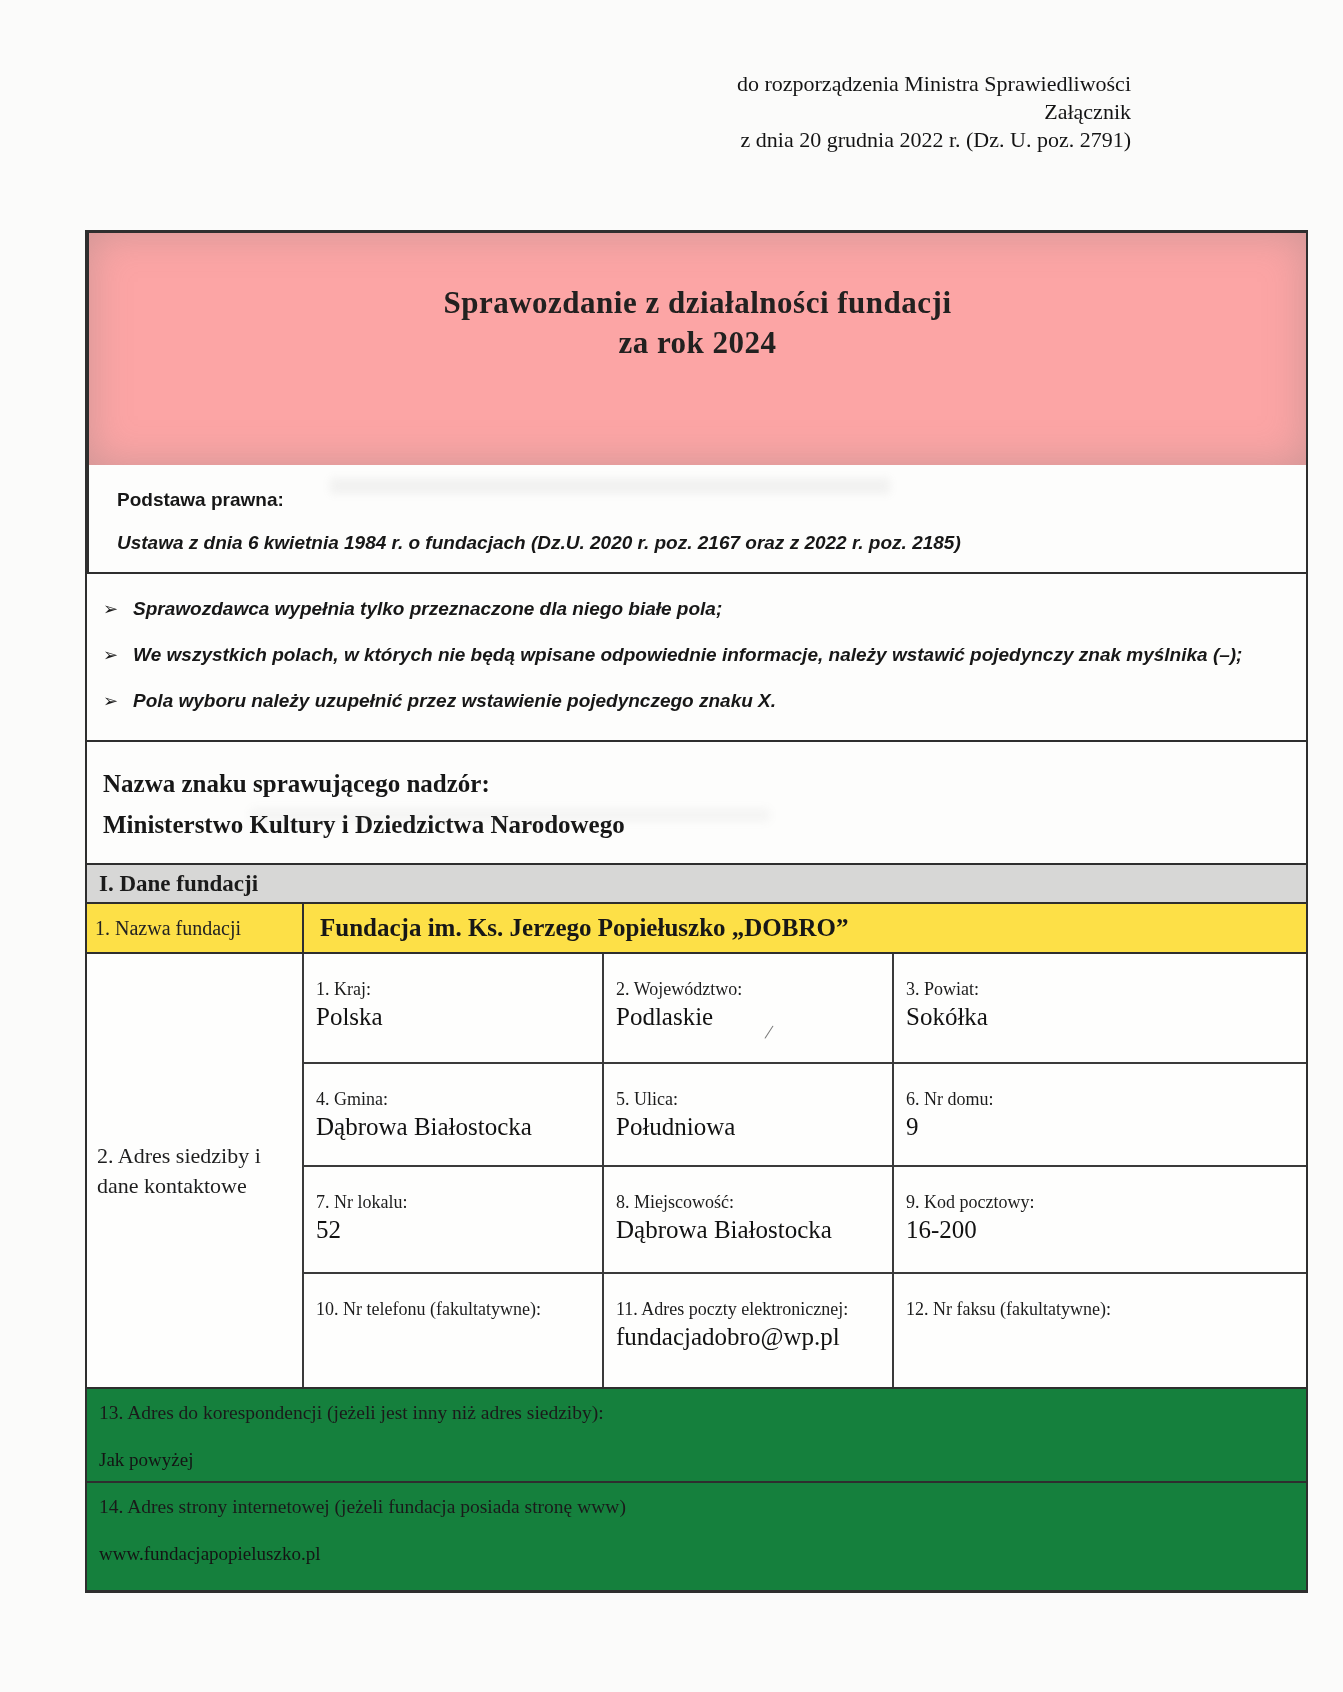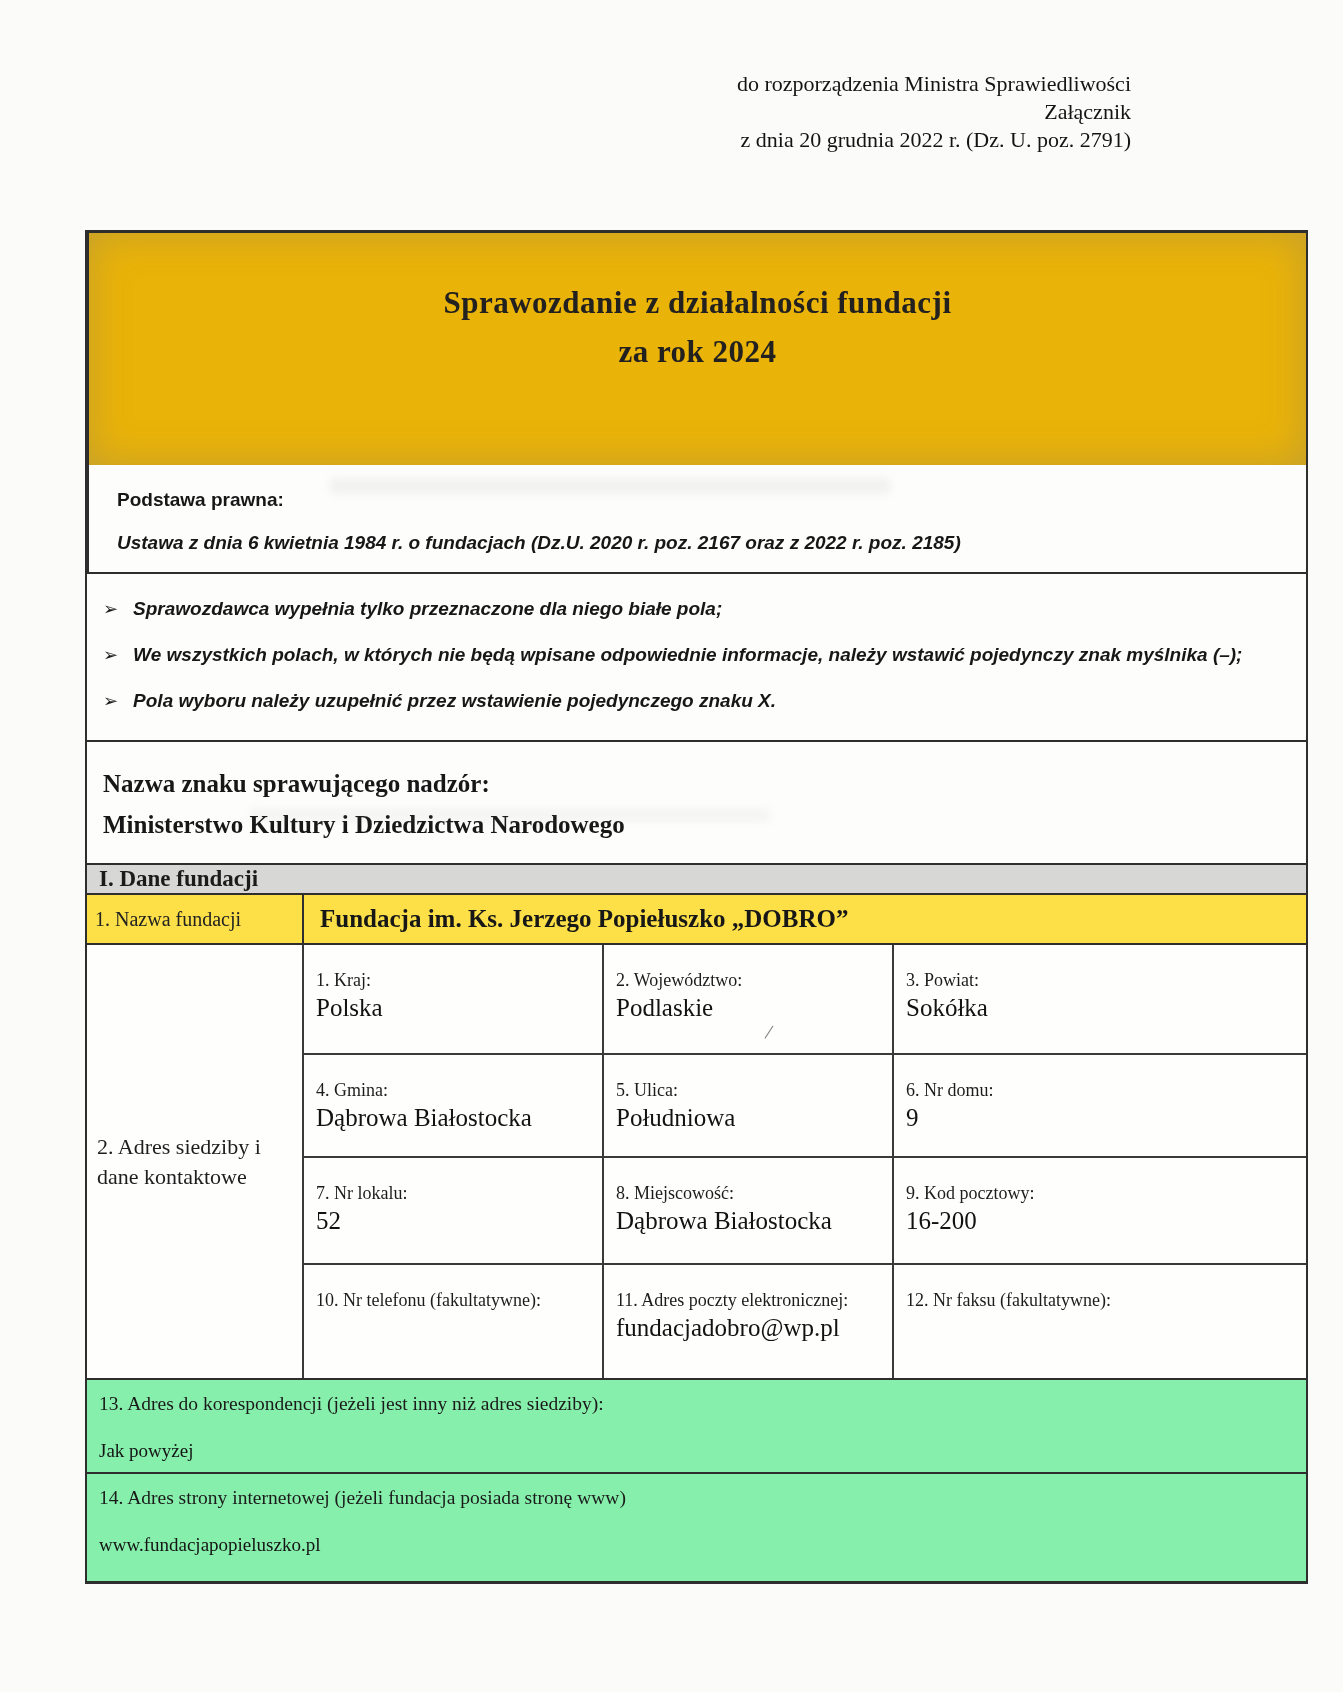--- a/index.html
+++ b/index.html
@@ -22,23 +22,23 @@
 
   
   .form { position:absolute; left:85px; top:230px; width:1223px; }
   .box {
     box-sizing:border-box; border:2px solid #2e2e2e;
     background:#fdfdfc; margin-top:-2px; position:relative;
   }
   .box-a { margin-top:0; border-top-width:3px; border-left-width:4px; }
 
   .title-band {
-    box-sizing:border-box; height:232px; background:#eab308;
+    box-sizing:border-box; height:232px; background:#fca5a5;
     display:flex; flex-direction:column; align-items:center;
-    padding-top:52px; gap:13px;
+    padding-top:52px; gap:4px;
     box-shadow:inset 0 0 40px rgba(120,120,120,.35);
   }
   .title-line { font-weight:bold; font-size:31px; letter-spacing:.5px; color:#222120; }
 
   .legal { padding:24px 28px 18px; font-family:"Liberation Sans", sans-serif; font-size:19px; }
   .legal-label { font-weight:bold; margin-bottom:21px; }
   .legal-text  { font-weight:bold; font-style:italic; }
 
   .box-b { padding:22px 16px 6px; }
   .bullet-row {
@@ -46,21 +46,21 @@
     font-family:"Liberation Sans", sans-serif;
     font-style:italic; font-weight:600; font-size:19px; line-height:26px;
   }
   .bullet-glyph { font-style:normal; font-weight:400; font-size:18px; line-height:26px; color:#1d1d1d; }
 
   .box-c { padding:28px 16px 24px; }
   .supervisory-label { font-weight:bold; font-size:25px; margin-bottom:13px; }
   .supervisory-value { font-weight:bold; font-size:25px; }
 
   .section-bar {
-    box-sizing:border-box; height:32px; margin-top:-2px;
+    box-sizing:border-box; height:41px; margin-top:-2px;
     border:2px solid #2e2e2e; background:#d7d7d6;
     display:flex; align-items:center; padding-left:12px;
     font-weight:bold; font-size:23px; color:#1b1b1b;
   }
 
   .name-row {
     display:grid; grid-template-columns:215px 1fr;
     border:2px solid #2e2e2e; margin-top:-2px; background:#fde047;
   }
   .name-label { padding:12px 8px; font-size:20px; display:flex; align-items:center; color:#222; }
@@ -82,21 +82,21 @@
   .a-cell {
     box-sizing:border-box; padding:25px 12px;
     border-left:2px solid #3a3a3a; border-top:2px solid #3a3a3a;
   }
   .a-cell.r1 { border-top:none; }
   .c-label { font-size:18px; color:#1c1c1c; }
   .c-value { font-size:25px; margin-top:3px; color:#121212; }
 
   .full-row {
     box-sizing:border-box; border:2px solid #2e2e2e; margin-top:-2px;
-    background:#86efac; padding:13px 12px 0;
+    background:#15803d; padding:13px 12px 0;
   }
   .row-13 { height:96px; }
   .row-14 { height:112px; border-bottom-width:3px; }
   .fr-label { font-size:19.5px; color:#1a1a1a; }
   .fr-value { font-size:19px; margin-top:25px; color:#141414; }
 
   
   .ghost { position:absolute; background:#8f8f8f; opacity:.10; filter:blur(4px); border-radius:3px; pointer-events:none; }
   .ghost-1 { left:330px; top:478px; width:560px; height:16px; }
   .ghost-2 { left:250px; top:808px; width:520px; height:14px; opacity:.07; }

